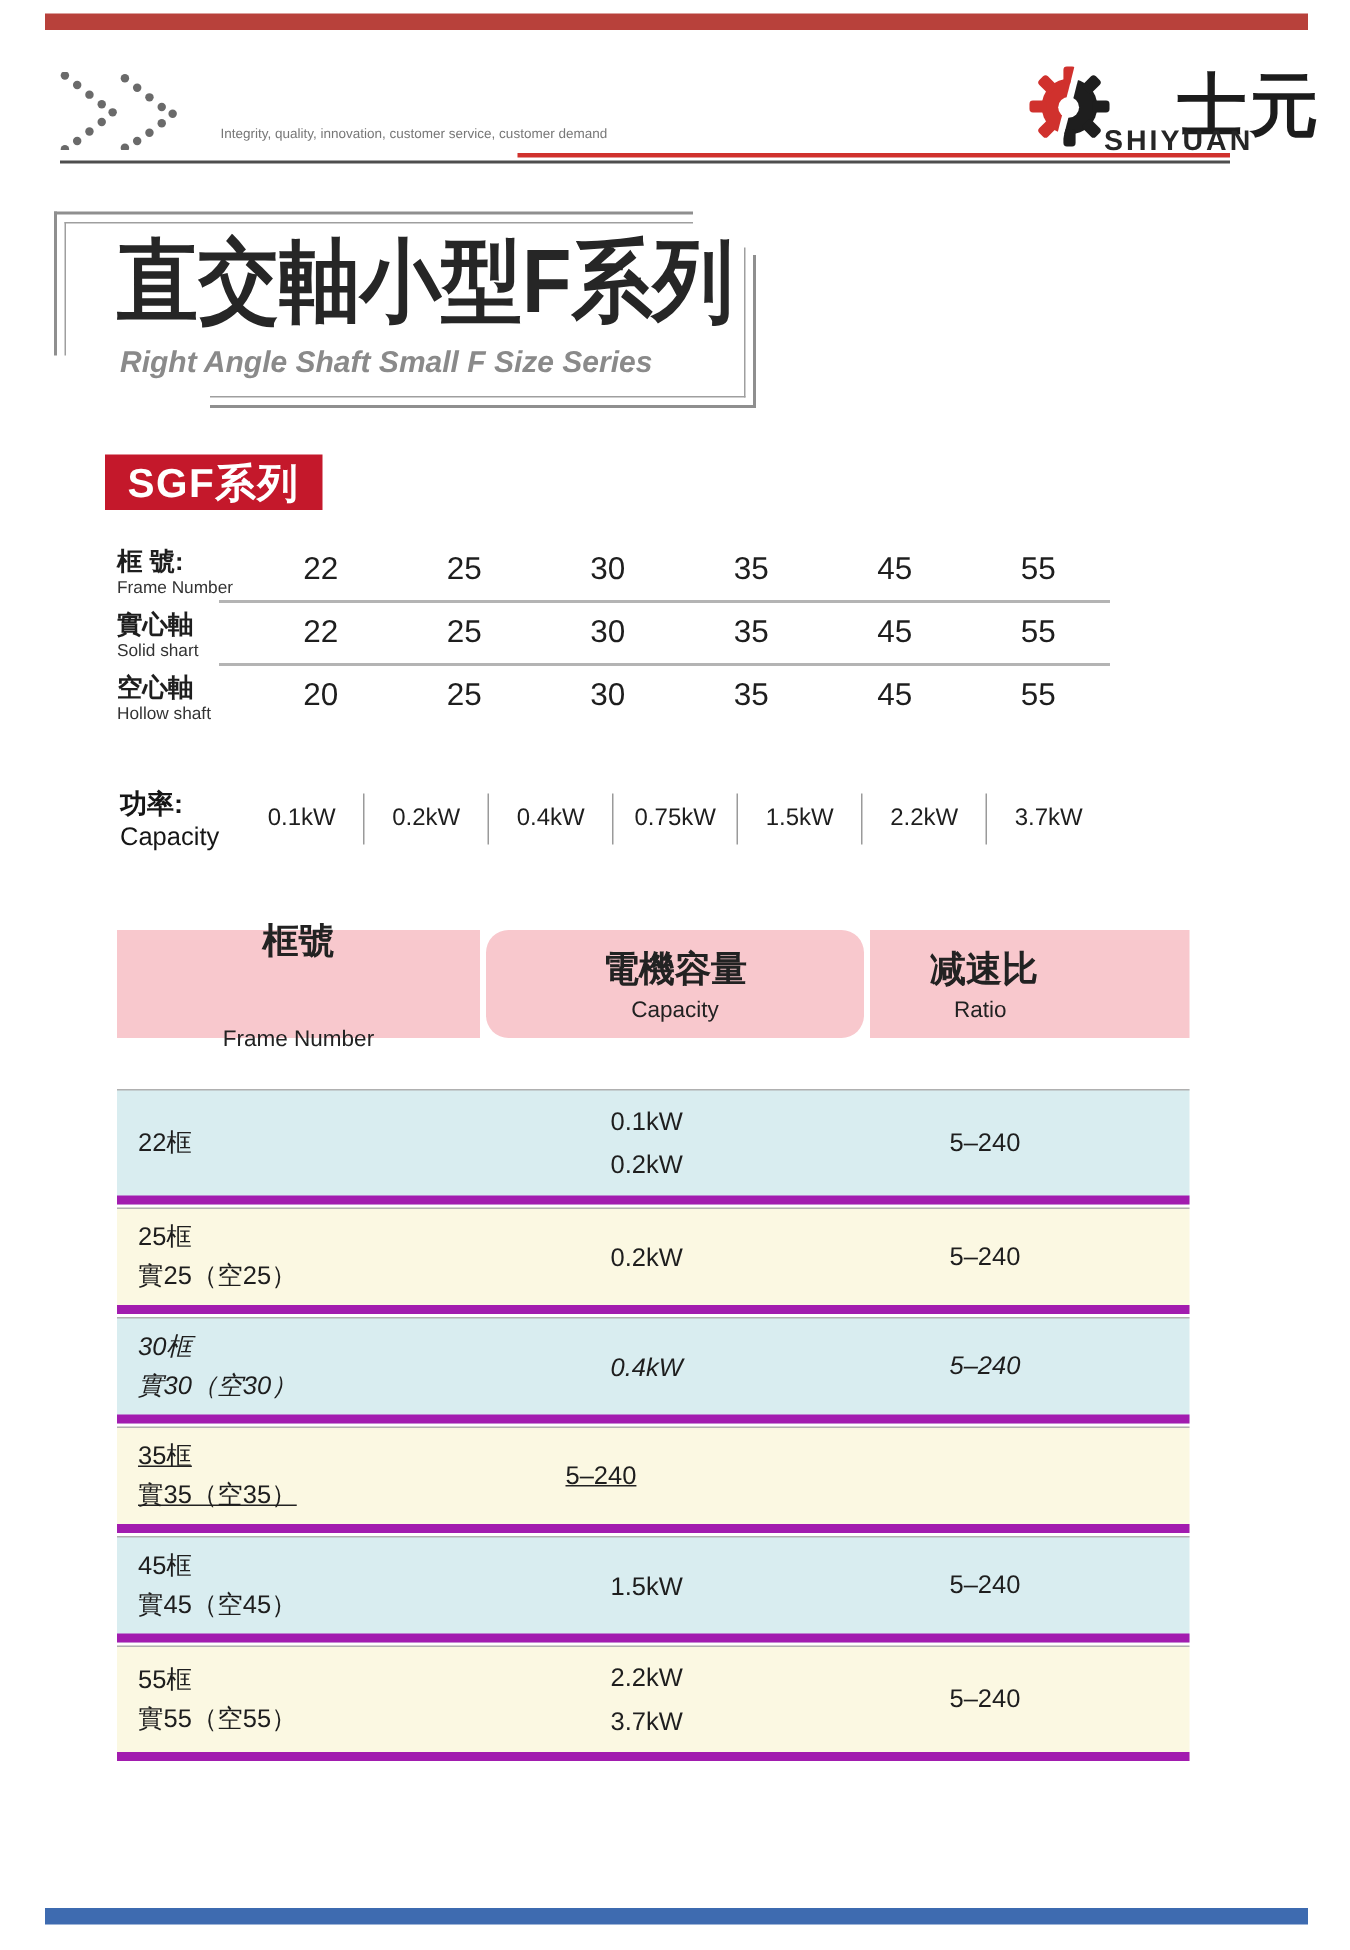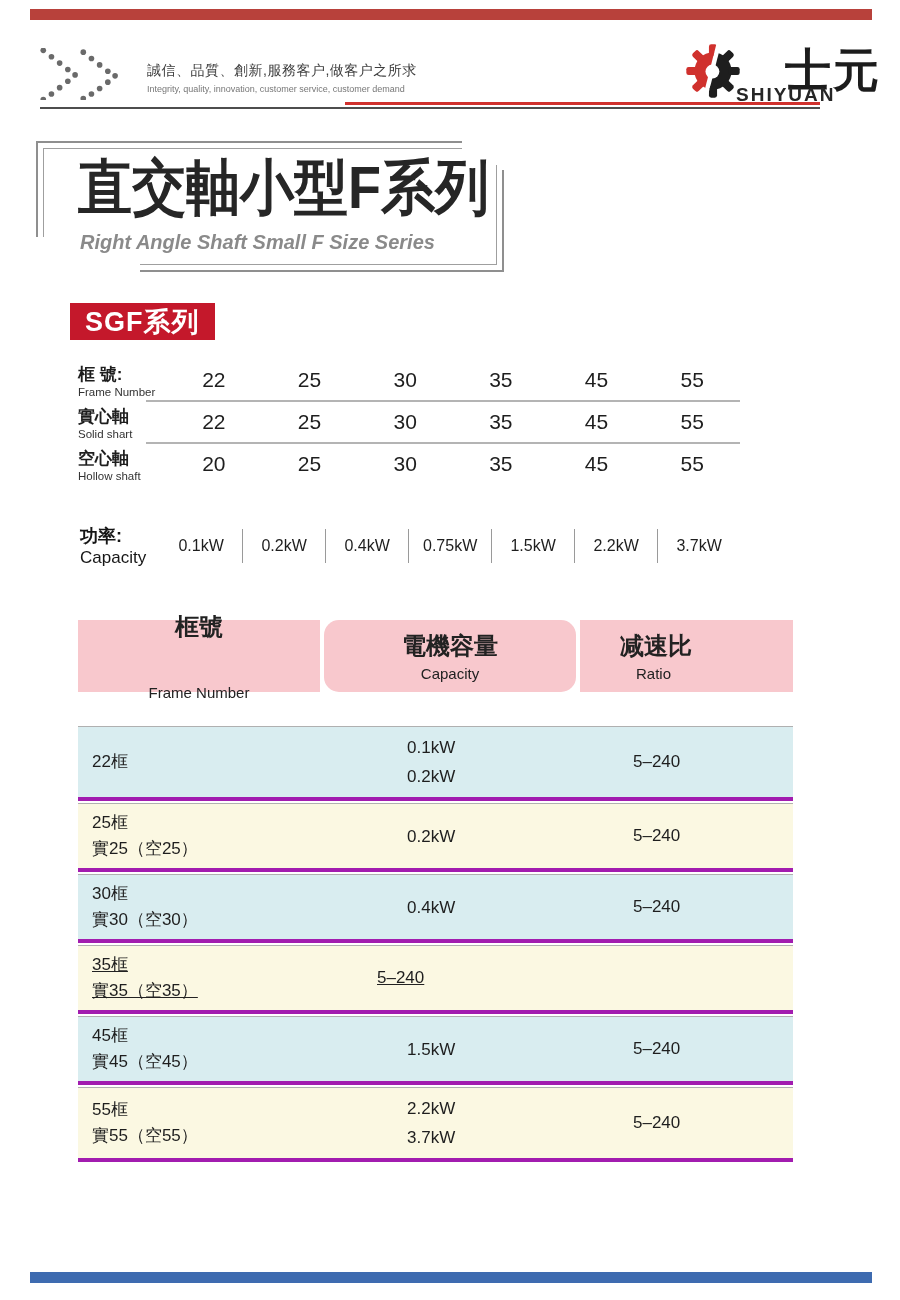--- a/index.html
+++ b/index.html
@@ -55,21 +55,21 @@
   .main-head { position:absolute; left:78px; top:620px; width:715px; display:flex; }
   .head-cell { height:72px; display:flex; flex-direction:column; justify-content:center; align-items:center; }
   .head-cell .cn { font-size:24px; font-weight:700; color:#222; }
   .head-cell .en { font-size:15px; color:#222; margin-top:3px; }
   .head-0 { flex:0 0 242px;gap:38px; }
   .head-1 { flex:0 0 252px; margin-left:4px;border-radius:15px; }
   .head-2 { flex:1; margin-left:4px; align-items:flex-start; padding-left:40px; }
   .head-2 .en { margin-left:16px; }
 
   .main-body { position:absolute; left:78px; top:726px; width:715px; }
-  .data-row  { display:flex; min-height:64px; border-top:1px solid #b0b0b0; border-bottom:4px solid #a21caf; padding:6px 0;justify-content:center; }
+  .data-row  { display:flex; min-height:64px; border-top:1px solid #b0b0b0; border-bottom:6px solid #a21caf; padding:6px 0;justify-content:center; }
   .data-row + .data-row { margin-top:2px; }
   .col-frame { flex:0 0 246px; padding-left:14px; display:flex; flex-direction:column; justify-content:center; }
   .col-frame div { font-size:17px; color:#1e1e1e; line-height:26px; }
   .col-cap   { flex:0 0 256px; padding-left:83px; display:flex; flex-direction:column; justify-content:center; }
   .col-cap div { font-size:17px; color:#1e1e1e; line-height:29px; }
   .col-ratio { flex:1; padding-left:53px; display:flex; align-items:center; font-size:17px; color:#1e1e1e; }
 </style>
 </head>
 <body>
 
@@ -92,21 +92,20 @@
         <circle cx="61" cy="11" r="3.1"></circle>
         <circle cx="70" cy="18" r="3.1"></circle>
         <circle cx="79" cy="25" r="3.1"></circle>
         <circle cx="87" cy="30" r="3.1"></circle>
       <circle cx="79" cy="37" r="3.1"></circle>
         <circle cx="70" cy="44" r="3.1"></circle>
         <circle cx="61" cy="50" r="3.1"></circle>
         <circle cx="52" cy="55" r="3.1"></circle>
     </g>
   </svg>
-  <div class="slogan-cn">誠信、品質、創新,服務客户,做客户之所求</div>
   <div class="slogan-en">Integrity, quality, innovation, customer service, customer demand</div>
 
   <svg class="gear-icon" width="58" height="58" viewBox="0 0 100 100">
     <defs>
       <clipPath id="clipL">
           <polygon points="-5,-5 58,-5 30,105 -5,105"></polygon>
         </clipPath>
       <clipPath id="clipR">
           <polygon points="66,-5 105,-5 105,105 38,105"></polygon>
         </clipPath>
@@ -250,21 +249,21 @@
       <div class="data-row" style="background: rgb(251, 248, 226);">
         <div class="col-frame">
           <div>25框</div>
           <div>實25（空25）</div>
         </div>
         <div class="col-cap">
           <div>0.2kW</div>
         </div>
         <div class="col-ratio">5–240</div>
       </div>
-      <div class="data-row" style="background: rgb(217, 237, 240);">
+      <div class="data-row" style="background: rgb(217, 237, 240); font-style: italic;">
         <div class="col-frame">
           <div>30框</div>
           <div>實30（空30）</div>
         </div>
         <div class="col-cap">
           <div>0.4kW</div>
         </div>
         <div class="col-ratio">5–240</div>
       </div>
       <div class="data-row" style="background: rgb(251, 248, 226); text-decoration: underline;">

